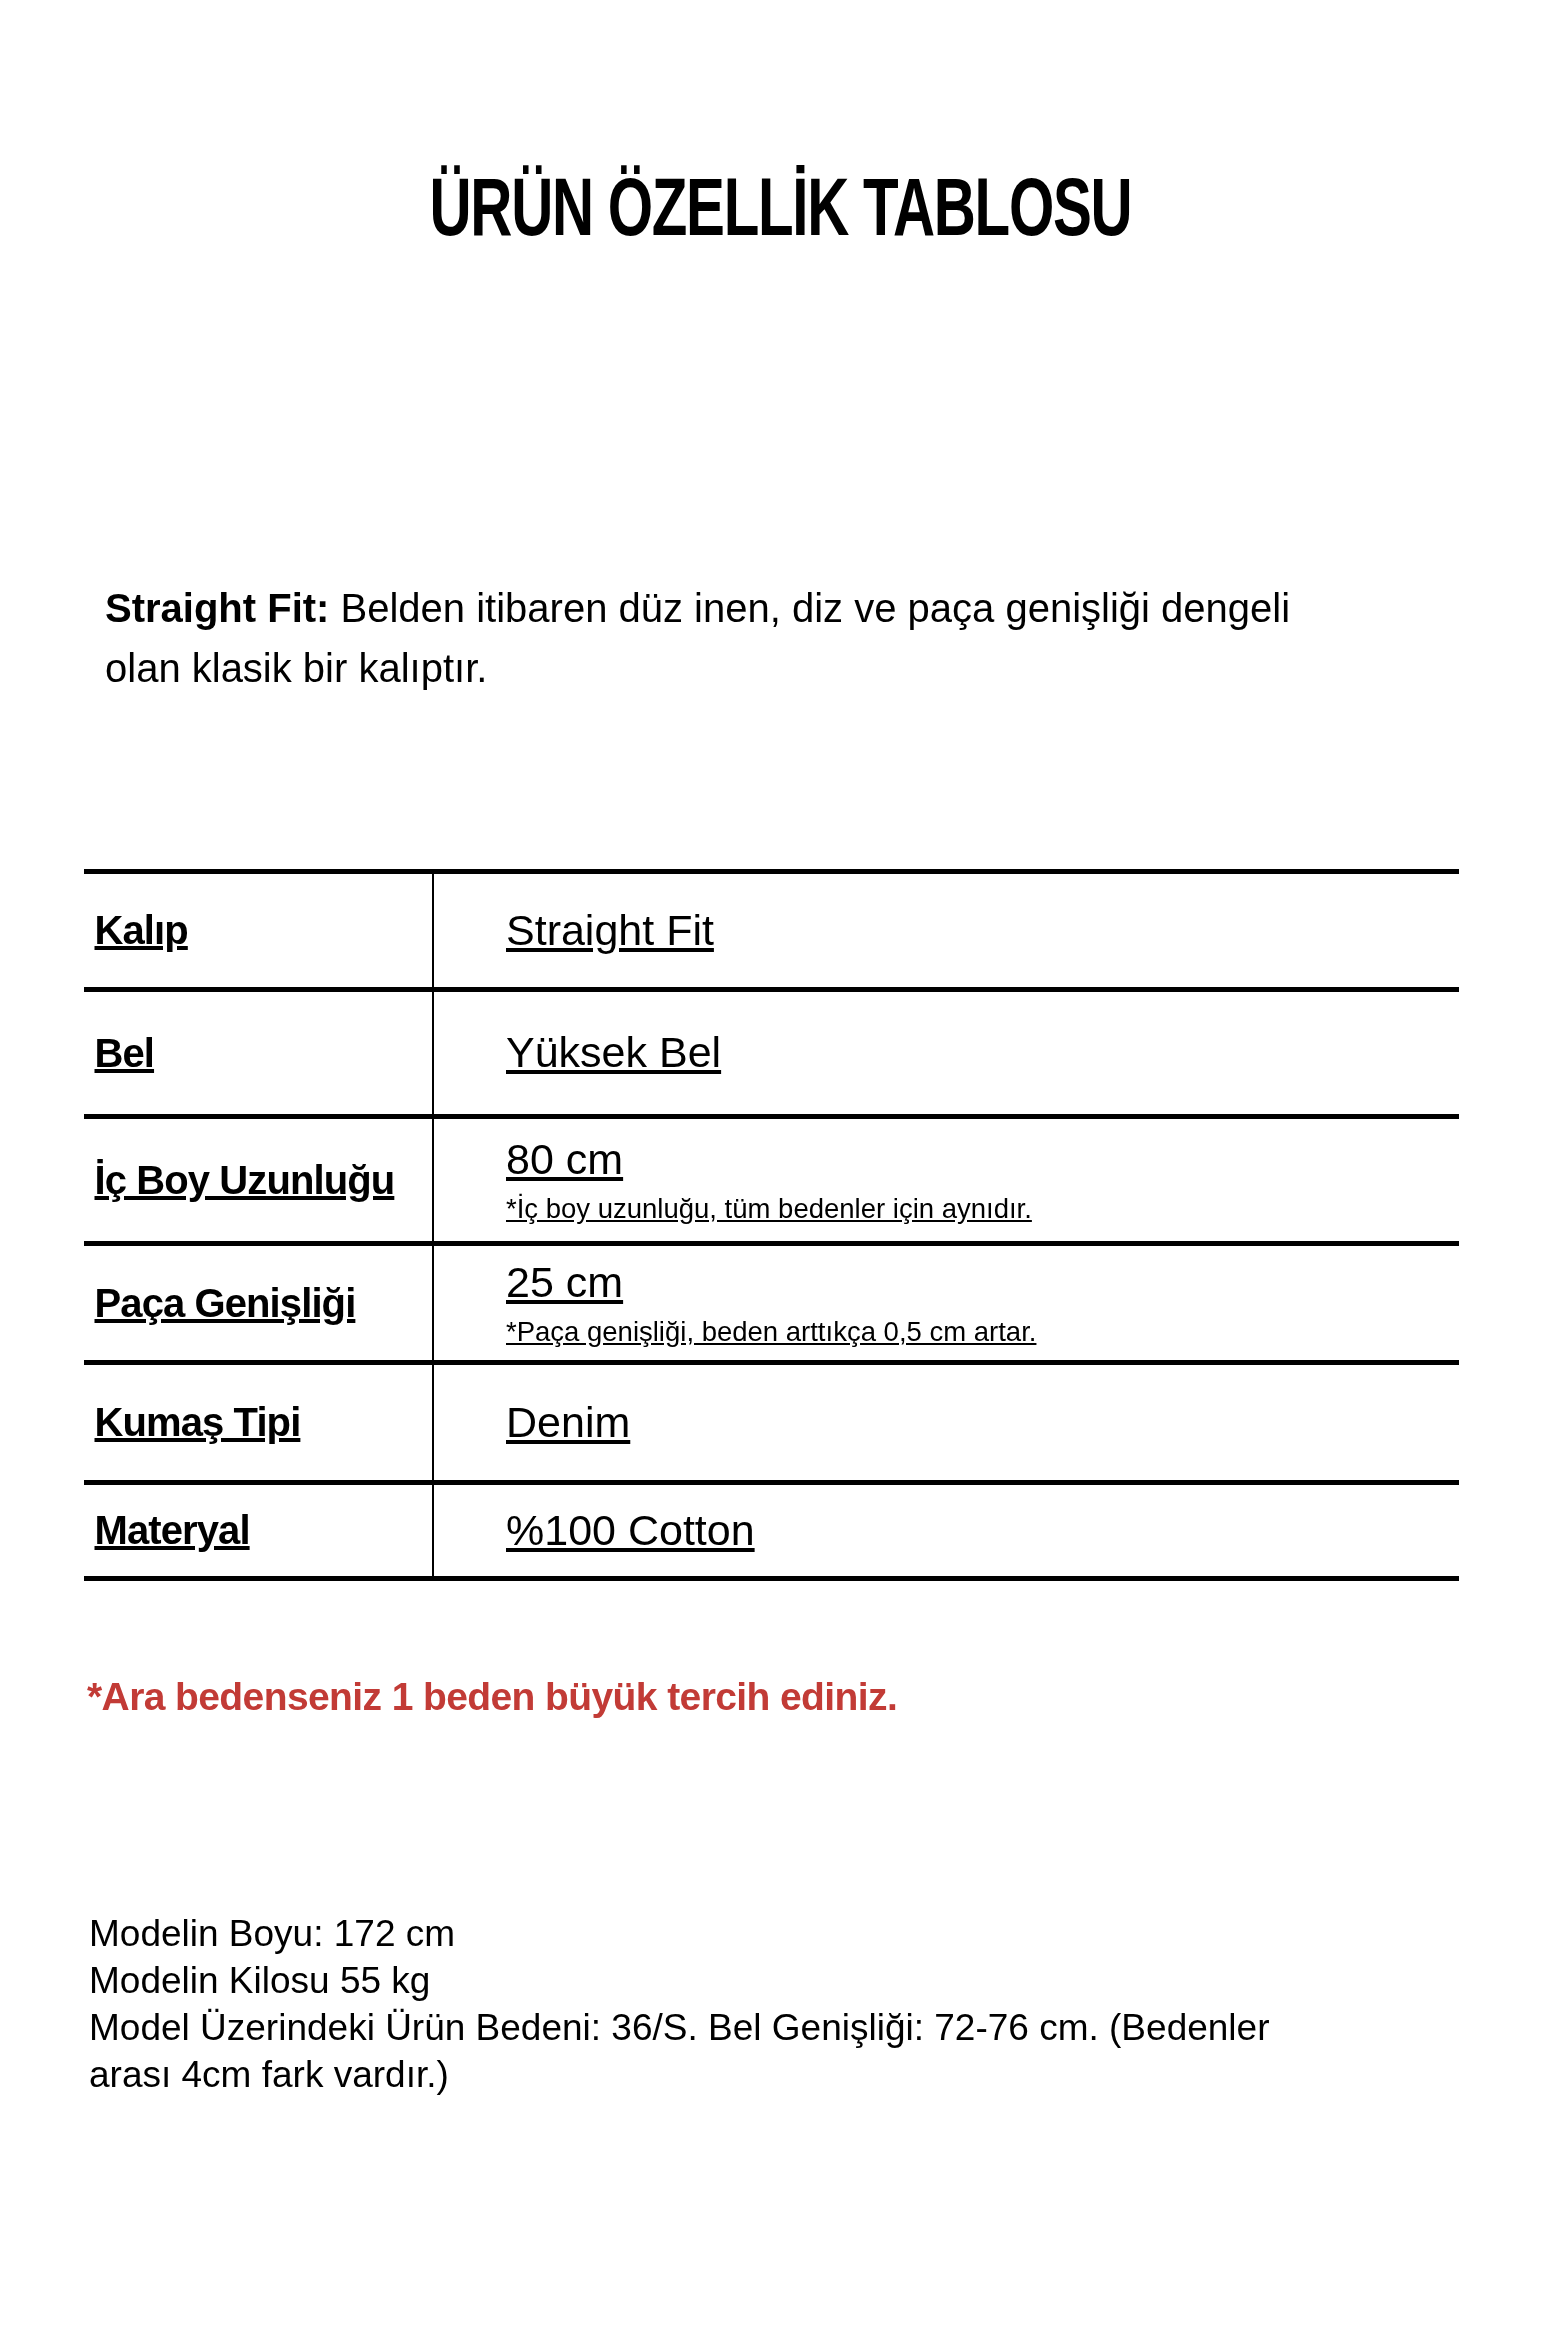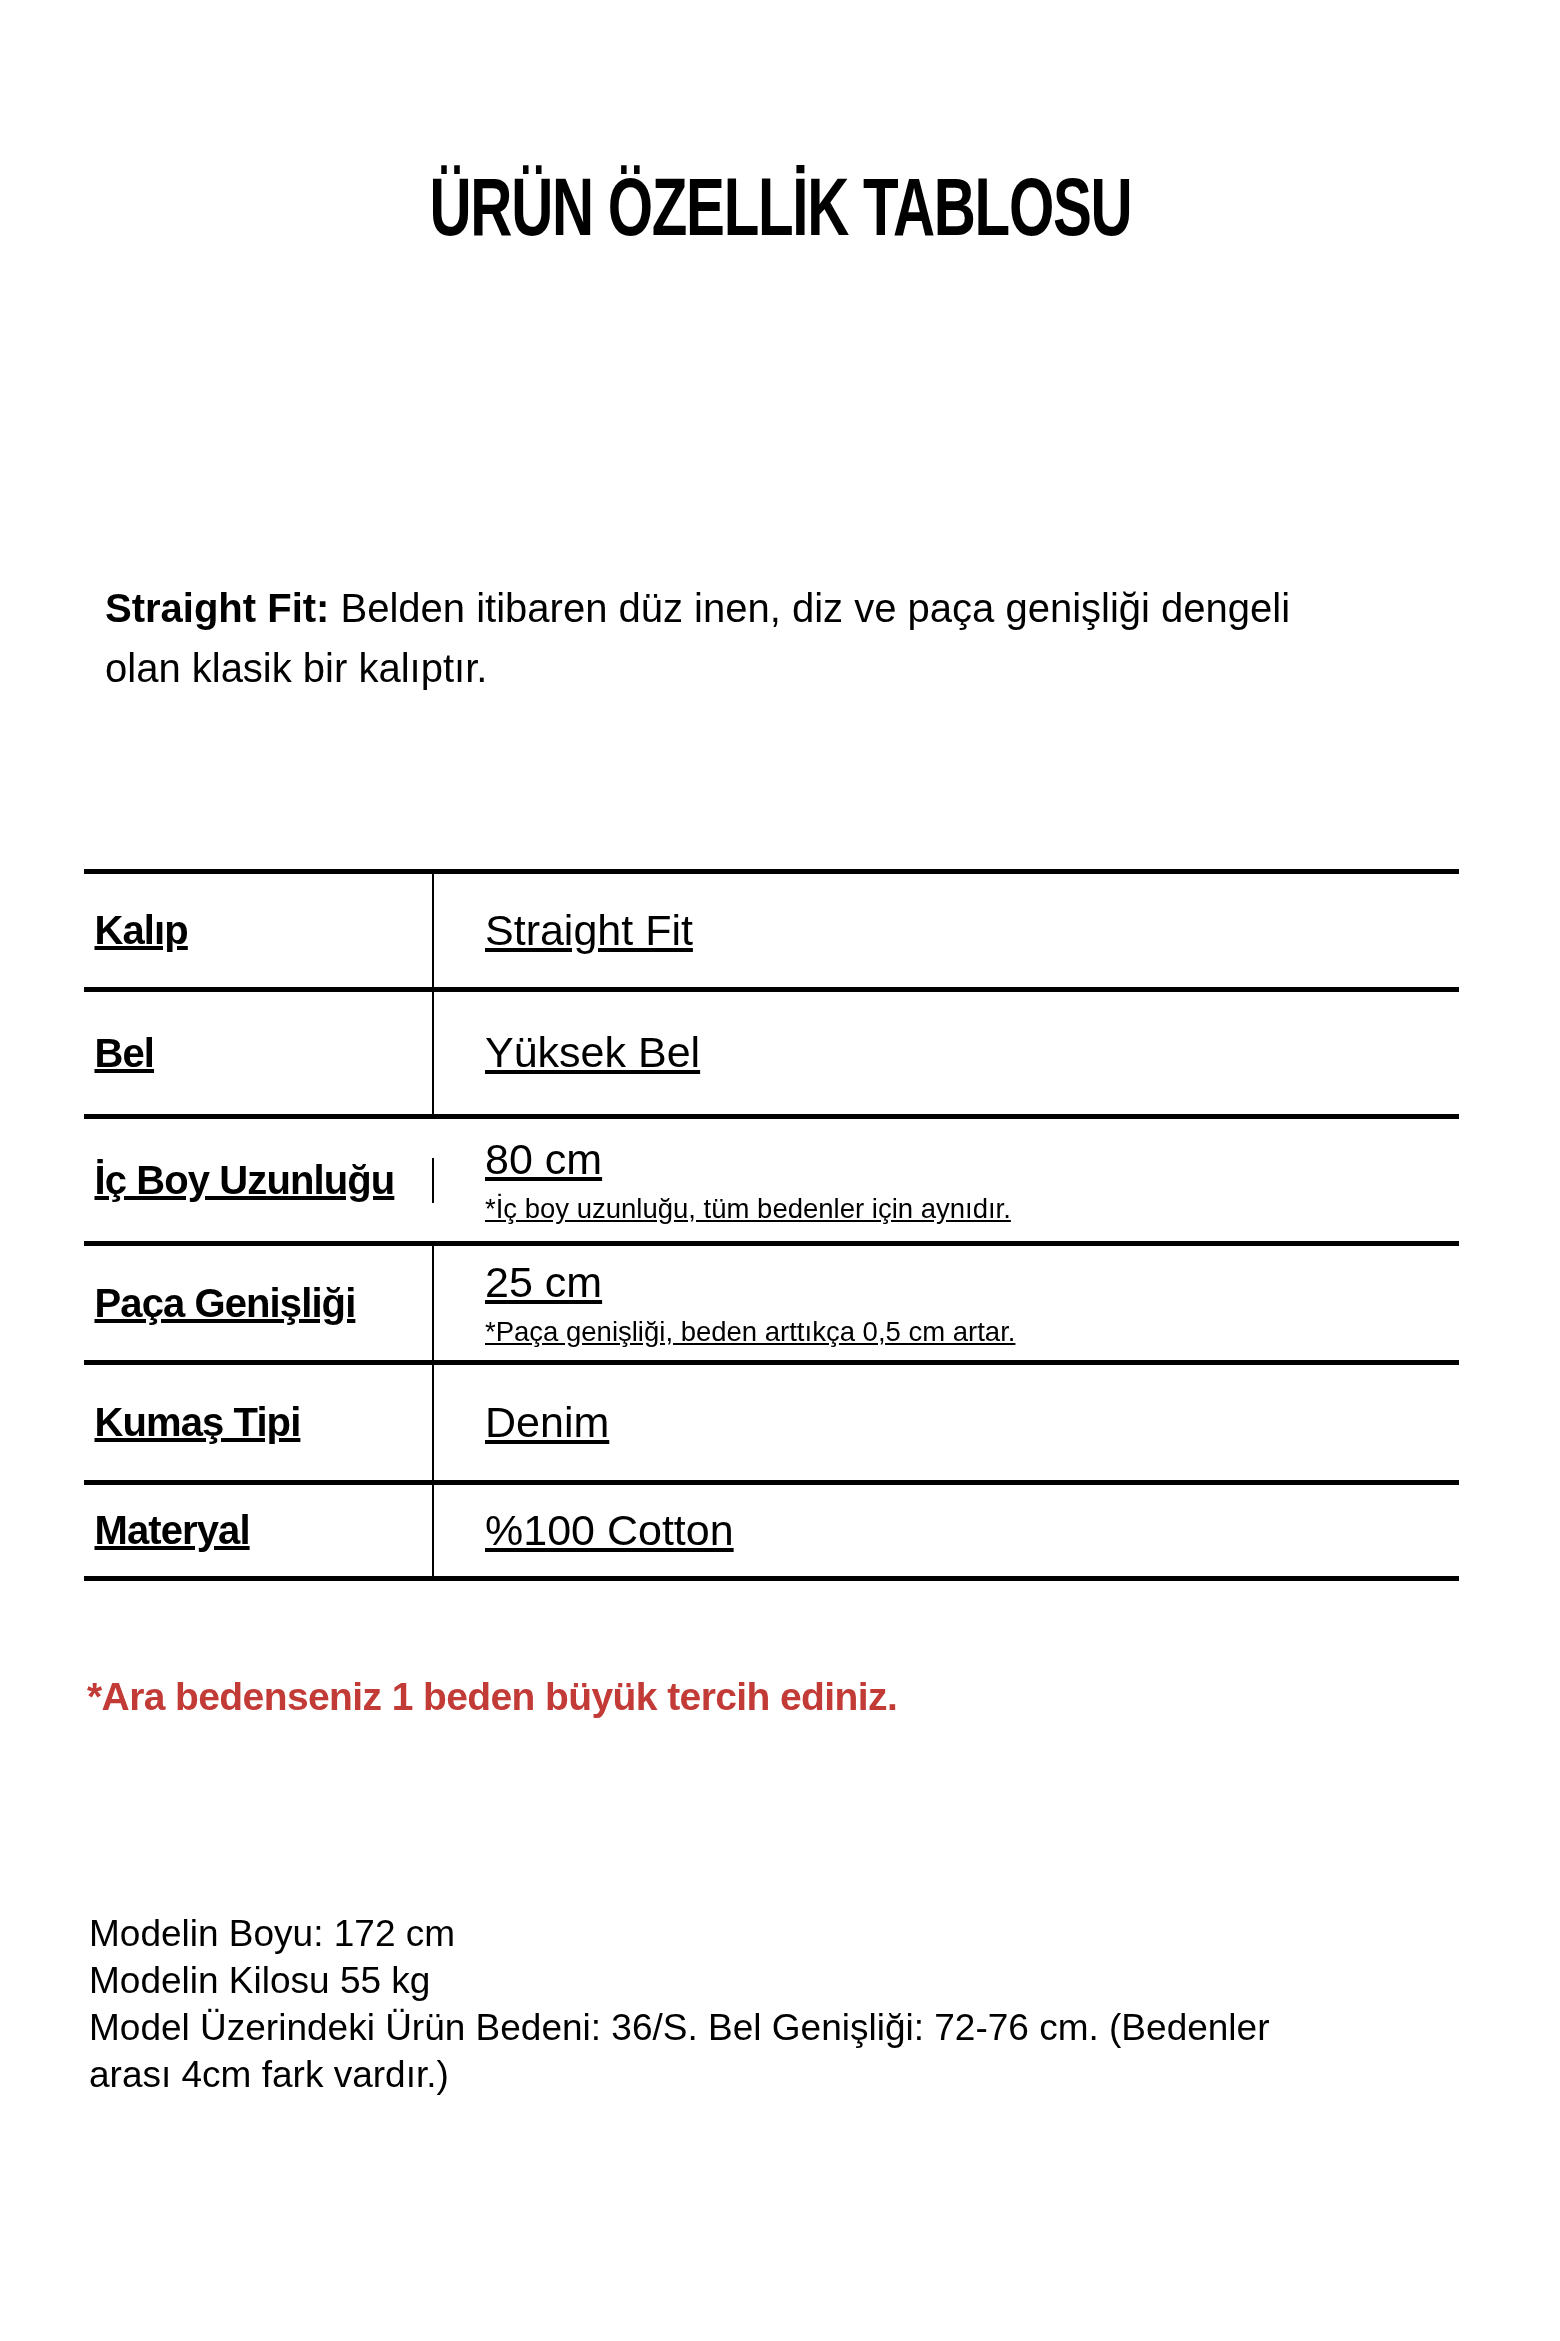--- a/index.html
+++ b/index.html
@@ -35,35 +35,35 @@
   
   .spec-table{
     position:absolute;left:84px;top:869px;width:1375px;
     border-top:5.3px solid #000;border-bottom:5.3px solid #000;
     box-sizing:content-box;
   }
   .spec-row{display:flex;text-decoration:underline;}
   .spec-row:not(:last-child){border-bottom:5.3px solid #000;}
   .spec-row:nth-child(1){height:113px;}
   .spec-row:nth-child(2){height:122px;}
-  .spec-row:nth-child(3){height:122px;align-items:center;}
+  .spec-row:nth-child(3){height:122px;}
   .spec-row:nth-child(4){height:114px;}
   .spec-row:nth-child(5){height:115px;}
   .spec-row:nth-child(6){height:91px;}
   .cell{box-sizing:border-box;}
   .cell-label{
     width:350px;border-right:2.9px solid #000;
     display:flex;align-items:center;
     padding-left:10.5px;
     font-size:40px;font-weight:700;letter-spacing:-0.9px;
     white-space:nowrap;
   }
   .cell-value{
     flex:1;display:flex;flex-direction:column;justify-content:center;
-    padding-left:51px;
+    padding-left:72px;
   }
   .value-main{font-size:43px;font-weight:400;line-height:1.1;}
   .value-note{font-size:27.5px;font-weight:400;margin-top:10px;line-height:1.15;}
 
   
   .warning{
     position:absolute;left:87px;top:1675px;
     font-size:39px;font-weight:700;letter-spacing:-0.6px;
     white-space:nowrap;
   }

